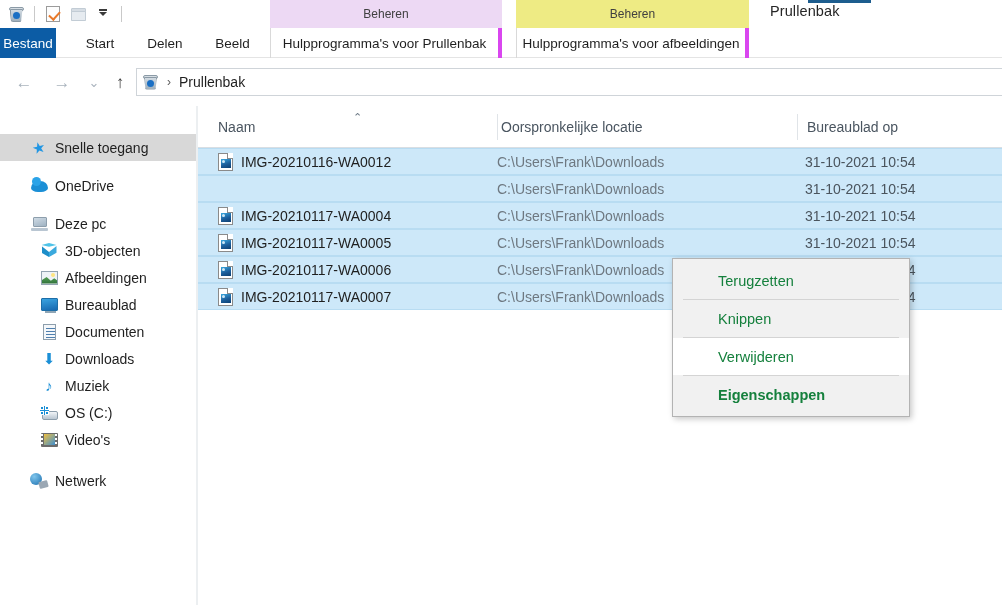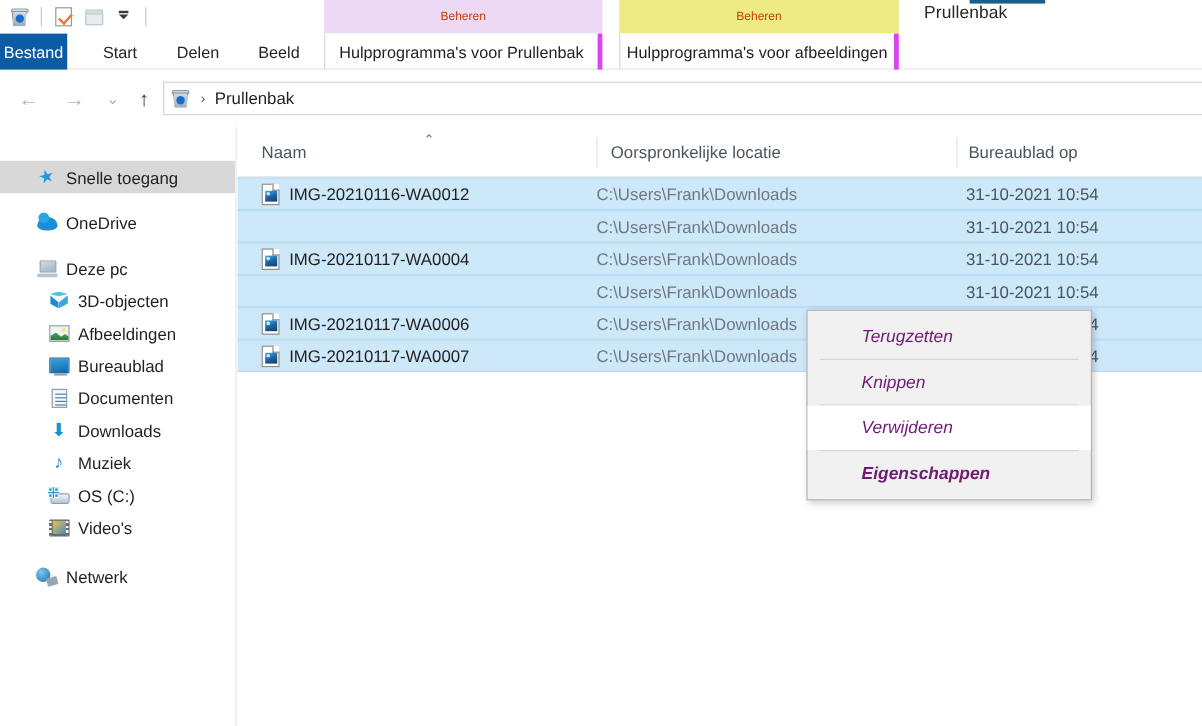--- a/index.html
+++ b/index.html
@@ -127,22 +127,22 @@
   }
 
   
   .ctx-group {
     position: absolute;
     top: 0;
     height: 28px;
     display: flex;
     align-items: center;
     justify-content: center;
-    font-size: 10px;
-    color: #c2410c;
+    font-size: 12px;
+    color: #404040;
   }
   .ctx-purple { background: #edd9f4; }
   .ctx-yellow { background: #eeeb84; }
 
   .blue-indicator {
     position: absolute;
     top: 0px;
     left: 808px;
     width: 63px;
     height: 3px;
@@ -530,23 +530,22 @@
     box-shadow: 2px 2px 6px rgba(0,0,0,0.22);
     padding: 3px 0;
     z-index: 40;
   }
   .ctx-item {
     height: 37px;
     display: flex;
     align-items: center;
     padding-left: 45px;
     font-size: 14.5px;
-    color: #701a75;
-    position: relative;
-    font-style: italic;
+    color: #15803d;
+    position: relative;
   }
   .ctx-item.hover {
     background: #ffffff;
   }
   .ctx-item.bold {
     font-weight: bold;
   }
   .ctx-divider {
     height: 1px;
     background: #d4d4d4;
@@ -745,21 +744,21 @@
   </div>
 
   <div class="panel-divider"></div>
 
   <div class="content">
 
     <div class="col-head">
       <div class="sort-caret" style="left:155px;">⌃</div>
       <div class="col" style="left:20px; width:275px;">Naam</div>
       <div class="col-div" style="left:299px;"></div>
-      <div class="col" style="left:311px; width:285px;">Oorspronkelijke locatie</div>
+      <div class="col" style="left:303px; width:285px;">Oorspronkelijke locatie</div>
       <div class="col-div" style="left:599px;"></div>
       <div class="col" style="left:609px; width:195px;">Bureaublad op</div>
     </div>
 
     <div class="rows">
 
       <div class="row selected">
         <span class="cell-name">
           <span class="file-icon">
               <span class="thumb"></span>
@@ -780,20 +779,26 @@
           <span class="file-icon">
               <span class="thumb"></span>
             </span>
           <span>IMG-20210117-WA0004</span>
         </span>
         <span class="cell-loc">C:\Users\Frank\Downloads</span>
         <span class="cell-date">31-10-2021 10:54</span>
       </div>
 
       <div class="row selected">
+        <span class="cell-name">
+          <span class="file-icon">
+              <span class="thumb"></span>
+            </span>
+          <span>IMG-20210117-WA0005</span>
+        </span>
         <span class="cell-loc">C:\Users\Frank\Downloads</span>
         <span class="cell-date">31-10-2021 10:54</span>
       </div>
 
       <div class="row selected">
         <span class="cell-name">
           <span class="file-icon">
               <span class="thumb"></span>
             </span>
           <span>IMG-20210117-WA0006</span>

